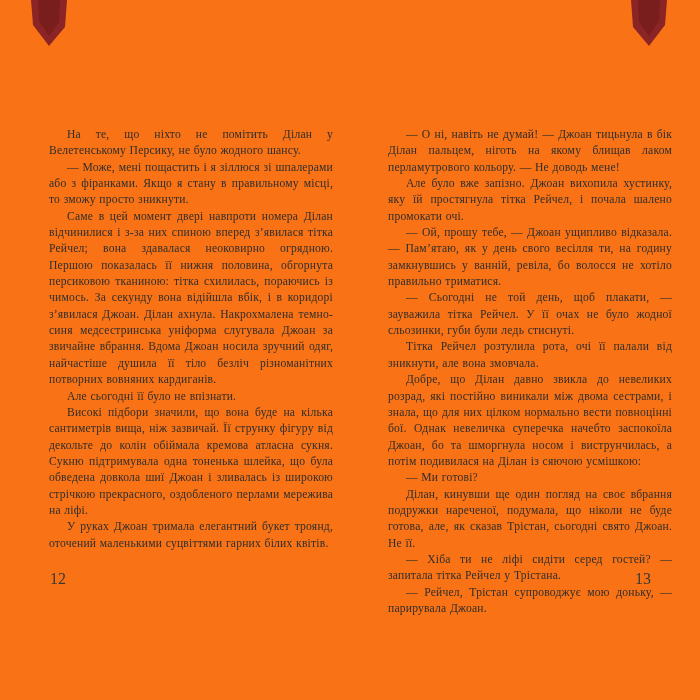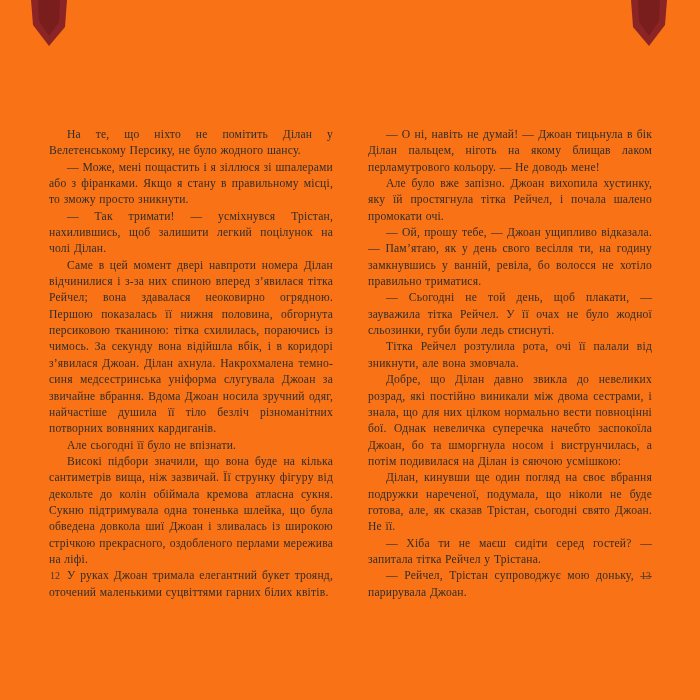--- a/index.html
+++ b/index.html
@@ -24,36 +24,36 @@
     height: 48px;
   }
   .ribbon.left  { left: 30px; }
   .ribbon.right { left: 630px; }
   .page {
     position: absolute;
     top: 127px;
     width: 284px;
   }
   .page.left  { left: 49px; }
-  .page.right { left: 368px; }
+  .page.right { left: 388px; }
   .page-text p {
     margin: 0;
     padding: 0;
     text-indent: 1.55em;
     text-align: justify;
     font-size: 11.6px;
     line-height: 16.35px;
     color: #2f2d2a;
     letter-spacing: 0.2px;
     word-spacing: 0.5px;
   }
   .page-number {
     position: absolute;
     top: 570px;
-    font-size: 10px;
+    font-size: 16px;
     color: #3a3835;
   }
   .page-number.num-left  { left: 50px; }
   .page-number.num-right { right: 49px; text-align: center; }
 </style>
 </head>
 <body>
 
 <div class="spread">
 
@@ -64,38 +64,38 @@
 
   <svg class="ribbon right" viewBox="0 0 38 48" xmlns="http://www.w3.org/2000/svg">
     <polygon points="1,0 37,0 35,25 19,46 3,27" fill="#8b2424"></polygon>
     <polygon points="8,0 30,0 29,21 19,36 9,22" fill="#7a1d1d"></polygon>
   </svg>
 
   <div class="page left">
     <div class="page-text">
         <p>На те, що ніхто не помітить Ділан у Велетенському Персику, не було жодного шансу.</p>
         <p>— Може, мені пощастить і я зіллюся зі шпалерами або з фіранками. Якщо я стану в правильному місці, то зможу просто зникнути.</p>
-        <p>— Так тримати! — усміхнувся Трістан, нахилившись, щоб залишити легкий поцілунок на чолі Ділан.</p>
         <p>Саме в цей момент двері навпроти номера Ділан відчинилися і з-за них спиною вперед з’явилася тітка Рейчел; вона здавалася неоковирно огрядною. Першою показалась її нижня половина, обгорнута персиковою тканиною: тітка схилилась, пораючись із чимось. За секунду вона відійшла вбік, і в коридорі з’явилася Джоан. Ділан ахнула. Накрохмалена темно-синя медсестринська уніформа слугувала Джоан за звичайне вбрання. Вдома Джоан носила зручний одяг, найчастіше душила її тіло безліч різноманітних потворних вовняних кардиганів.</p>
         <p>Але сьогодні її було не впізнати.</p>
         <p>Високі підбори значили, що вона буде на кілька сантиметрів вища, ніж зазвичай. Її струнку фігуру від декольте до колін обіймала кремова атласна сукня. Сукню підтримувала одна тоненька шлейка, що була обведена довкола шиї Джоан і зливалась із широкою стрічкою прекрасного, оздобленого перлами мережива на ліфі.</p>
         <p>У руках Джоан тримала елегантний букет троянд, оточений маленькими суцвіттями гарних білих квітів.</p>
       </div>
   </div>
 
   <div class="page right">
     <div class="page-text">
         <p>— О ні, навіть не думай! — Джоан тицьнула в бік Ділан пальцем, ніготь на якому блищав лаком перламутрового кольору. — Не доводь мене!</p>
         <p>Але було вже запізно. Джоан вихопила хустинку, яку їй простягнула тітка Рейчел, і почала шалено промокати очі.</p>
         <p>— Ой, прошу тебе, — Джоан ущипливо відказала. — Пам’ятаю, як у день свого весілля ти, на годину замкнувшись у ванній, ревіла, бо волосся не хотіло правильно триматися.</p>
         <p>— Сьогодні не той день, щоб плакати, — зауважила тітка Рейчел. У її очах не було жодної сльозинки, губи були ледь стиснуті.</p>
         <p>Тітка Рейчел розтулила рота, очі її палали від зникнути, але вона змовчала.</p>
         <p>Добре, що Ділан давно звикла до невеликих розрад, які постійно виникали між двома сестрами, і знала, що для них цілком нормально вести повноцінні бої. Однак невеличка суперечка начебто заспокоїла Джоан, бо та шморгнула носом і виструнчилась, а потім подивилася на Ділан із сяючою усмішкою:</p>
+        <p>— Ми готові?</p>
         <p>Ділан, кинувши ще один погляд на своє вбрання подружки нареченої, подумала, що ніколи не буде готова, але, як сказав Трістан, сьогодні свято Джоан. Не її.</p>
-        <p>— Хіба ти не маєш сидіти серед гостей? — запитала тітка Рейчел у Трістана.</p>
+        <p>— Хіба ти не ліфі сидіти серед гостей? — запитала тітка Рейчел у Трістана.</p>
         <p>— Рейчел, Трістан супроводжує мою доньку, — парирувала Джоан.</p>
       </div>
   </div>
 
   <div class="page-number num-left">12</div>
 
   <div class="page-number num-right">13</div>
 
 </div>
 

